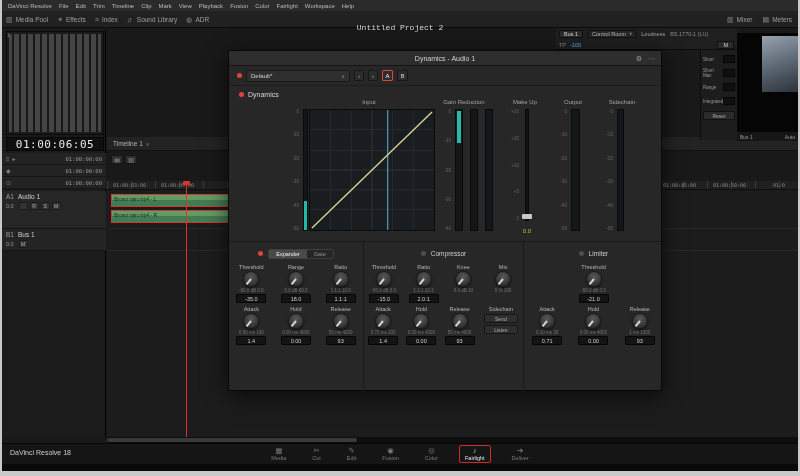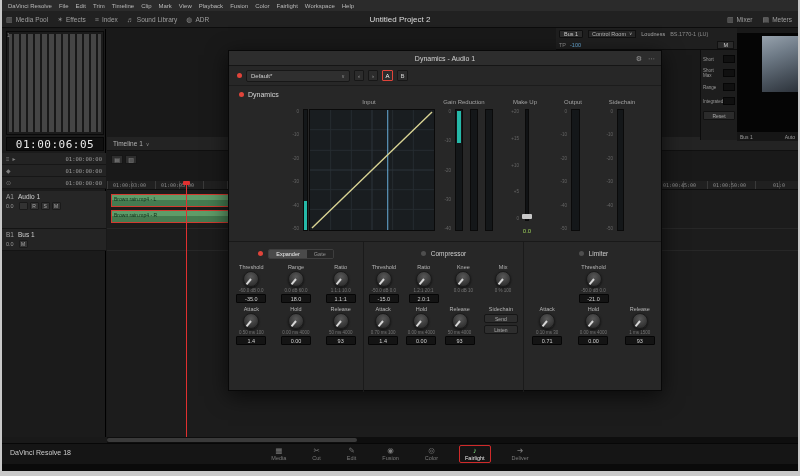--- a/index.html
+++ b/index.html
@@ -15,21 +15,21 @@
   
   .menubar { position:absolute; left:0; top:0; width:800px; height:11px; background:#2b2b2b; display:flex; align-items:center; gap:7px; padding:0 8px; font-size:6px; color:#b9b9b9; white-space:nowrap; z-index:10; }
   .menubar .mi { cursor:default; }
 
   
   .topbar { position:absolute; left:0; top:11px; width:800px; height:17px; background:#212121; border-bottom:1px solid #0c0c0c; z-index:10; }
   .tb-left { position:absolute; left:6px; top:0; height:17px; display:flex; align-items:center; gap:9px; font-size:6.5px; color:#9f9f9f; }
   .tb-right { position:absolute; right:8px; top:0; height:17px; display:flex; align-items:center; gap:10px; font-size:6.5px; color:#9f9f9f; }
   .tb-btn { display:flex; align-items:center; gap:3px; }
   .tb-ic { font-size:7px; color:#8b8b8b; }
-  .tb-title { position:absolute; left:0; right:0; top:0; height:17px; display:flex; align-items:center; justify-content:center; font-size:8px; color:#dcdcdc; pointer-events:none; }
+  .tb-title { position:absolute; left:0; right:0; top:8px; height:17px; display:flex; align-items:center; justify-content:center; font-size:8px; color:#dcdcdc; pointer-events:none;font-family:Liberation Mono, monospace; }
 
   
   .left-col { position:absolute; left:2px; top:29px; width:104px; height:408px; background:#1b1b1b; border-right:1px solid #000; }
   .mix-meters { position:absolute; left:4px; top:2px; width:98px; height:104px; background:#141414; border:1px solid #0a0a0a;
     background-image:repeating-linear-gradient(90deg,#454545 0 5px,#181818 5px 7px); background-clip:content-box; padding:2px; }
   .mix-num { position:absolute; left:5px; top:3px; font-size:5px; color:#888; z-index:2; }
   .tc-display { position:absolute; left:4px; top:108px; width:98px; height:14px; background:#101010; border:1px solid #060606; display:flex; align-items:center; justify-content:center; }
   .tc-display span { font-family:"DejaVu Sans Mono", monospace; font-size:11px; color:#eaeaea; letter-spacing:0.5px; }
   .left-rows { position:absolute; left:0px; top:124px; width:104px; }
   .lrow { height:12px; background:#232323; border-bottom:1px solid #161616; display:flex; align-items:center; padding:0 4px; gap:3px; }

